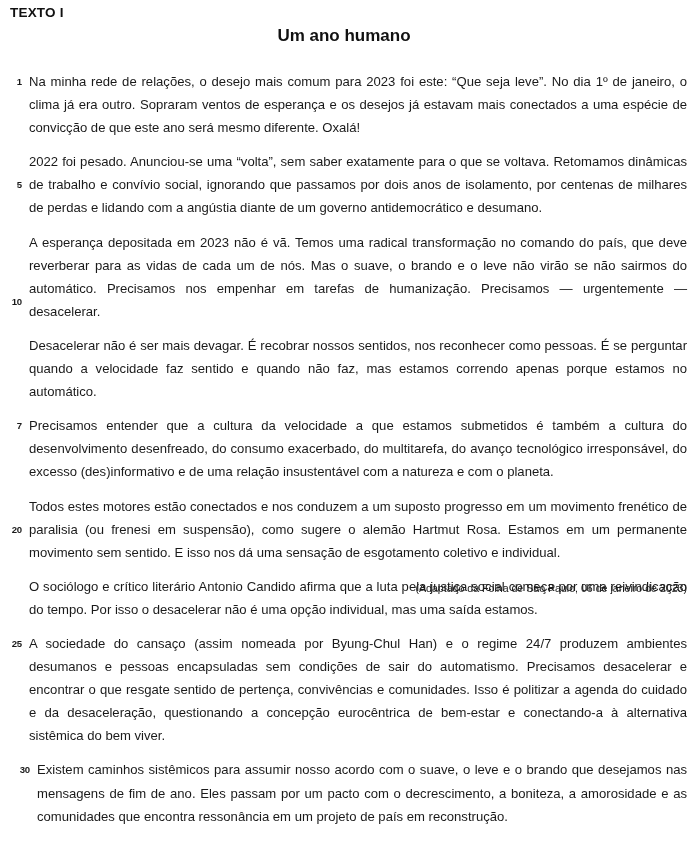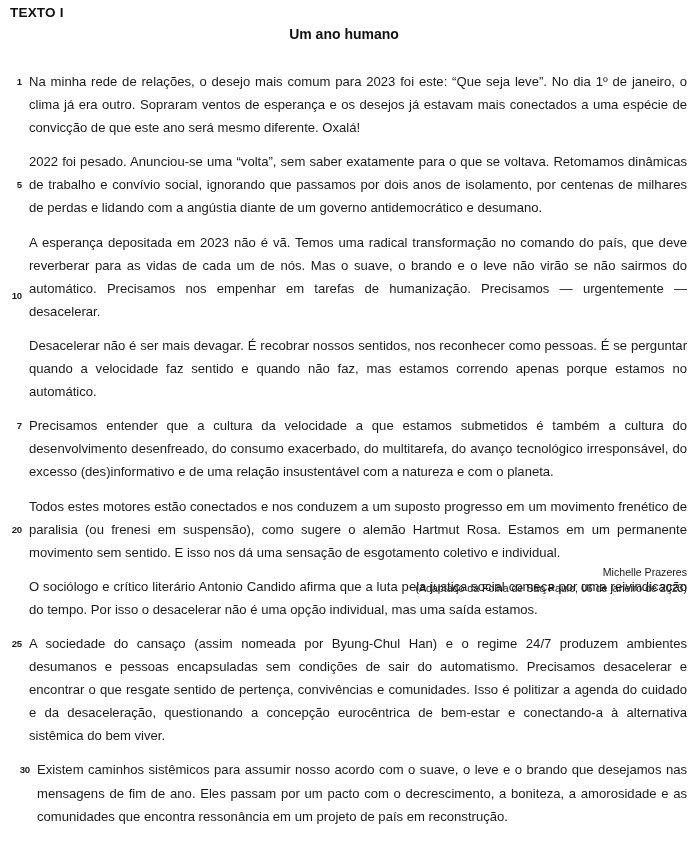--- a/index.html
+++ b/index.html
@@ -35,21 +35,21 @@
     letter-spacing: 0.2px;
     color: #111111;
   }
 
   .doc-title {
     position: absolute;
     left: 0;
     right: 12px;
     top: 26px;
     text-align: center;
-    font-size: 14px;
+    font-size: 17px;
     font-weight: bold;
     color: #111111;
   }
 
   
   .text-body {
     position: absolute;
     left: 0;
     top: 70px;
     width: 700px;
@@ -76,21 +76,21 @@
     text-align: right;
     font-size: 9.6px;
     font-weight: bold;
     line-height: 23.1px;
     color: #1a1a1a;
     letter-spacing: -0.2px;
     user-select: none;
   }
   .lineno.r1 { top: 0px; }
   .lineno.r2 { top: 23.1px; }
-  .lineno.r3 { top: 53px; }
+  .lineno.r3 { top: 59px; }
   .lineno.r4 { top: 69.3px; }
 
   
   .attribution {
     position: absolute;
     right: 13px;
     bottom: 18px;
     text-align: right;
     font-size: 10.6px;
     line-height: 15.5px;
@@ -178,17 +178,16 @@
       <span class="lineno r1">30</span>
       <span class="lineno r2"></span>
       <span class="lineno r3"></span>
       <span class="lineno r4"></span>
       <span>Existem caminhos sistêmicos para assumir nosso acordo com o suave, o leve e o brando que desejamos nas mensagens de fim de ano. Eles passam por um pacto com o decrescimento, a boniteza, a amorosidade e as comunidades que encontra ressonância em um projeto de país em reconstrução.</span>
     </p>
 
   </div>
 
   <div class="attribution">
-    <span class="author">Michelle Prazeres</span>
     <span class="source">(Adaptado da Folha de São Paulo, 06 de janeiro de 2023)</span>
   </div>
 
 </div>
 
 </body></html>

